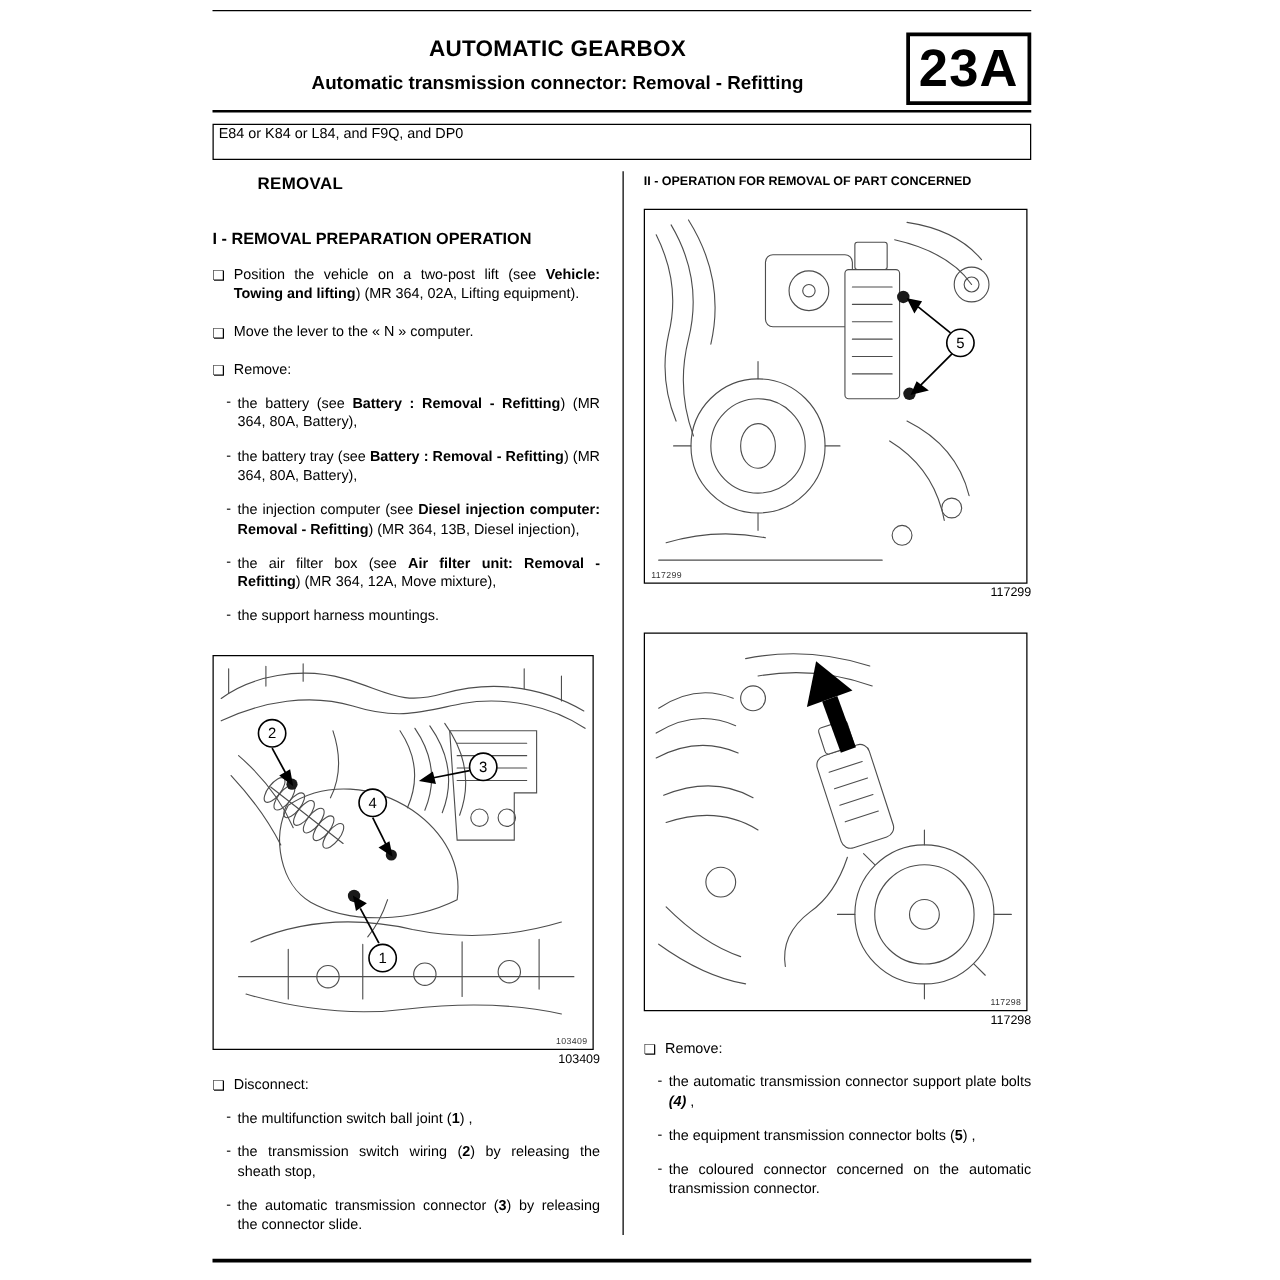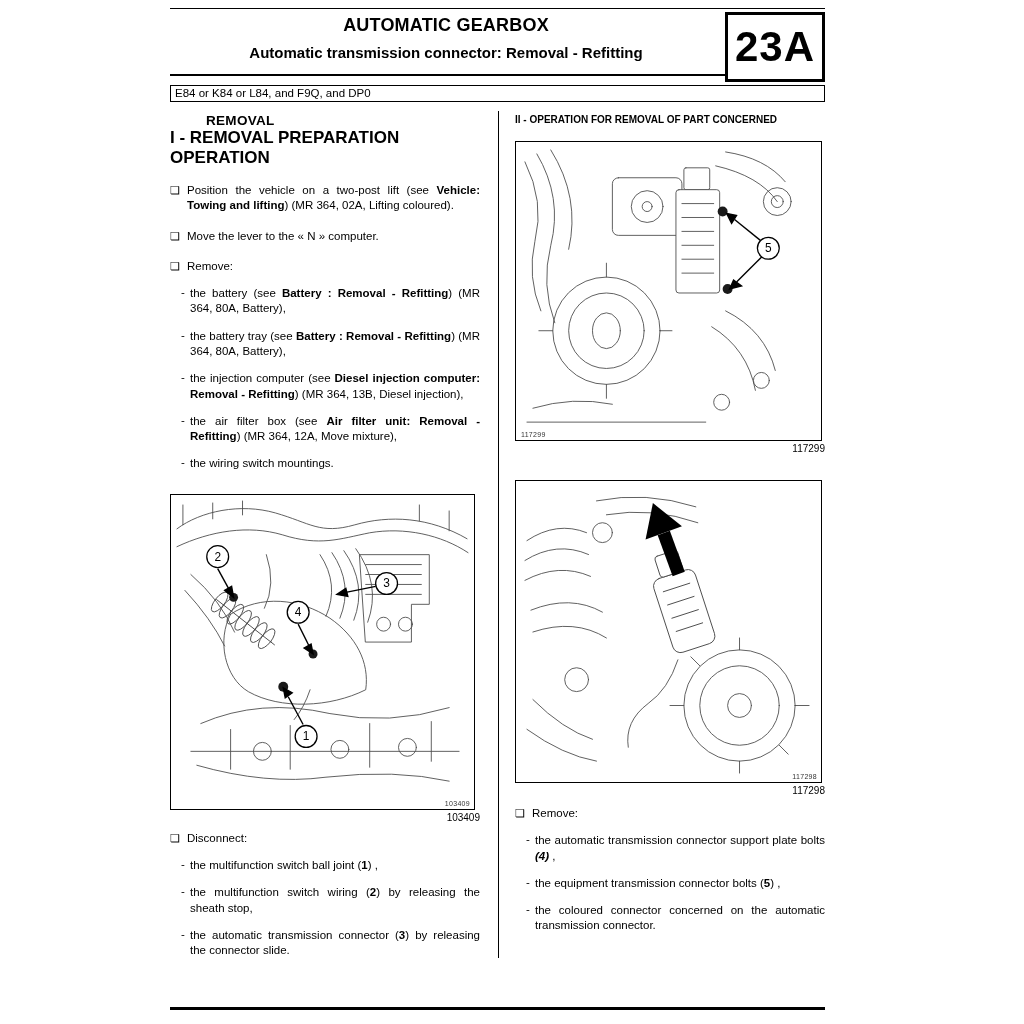--- a/index.html
+++ b/index.html
@@ -6,37 +6,37 @@
   html,body { background:#fff; }
   body {
     width:1024px; height:1024px; position:relative; overflow:hidden;
     font-family:"Liberation Sans", sans-serif; color:#000;
   }
   .page { position:absolute; left:170px; top:0; width:655px; }
   .rule-top { margin-top:8px; border-top:1.5px solid #000; }
   .rule-header { border-top:2px solid #000; }
   .rule-bottom { position:absolute; left:170px; top:1007px; width:655px; border-top:3px solid #000; }
 
-  .header { position:relative; height:62px; margin-top:3px; }
+  .header { position:relative; height:62px; margin-top:17px; }
   .header-text { width:552px; text-align:center; padding-top:3px; }
   .title { font-size:18px; font-weight:700; letter-spacing:.2px; }
   .subtitle { font-size:15px; font-weight:700; margin-top:8px;text-align:center; }
-  .code-box { position:absolute; top:0; right:0; width:100px; height:70px; border:3px solid #000;
+  .code-box { position:absolute; top:0; right:0; width:100px; height:58px; border:3px solid #000;
               display:flex; align-items:center; justify-content:center; background:#fff; }
   .code { font-size:42px; font-weight:700; letter-spacing:1px; }
 
-  .applicability { margin-top:9px; border:1px solid #000; font-size:11.5px; padding:1px 4px 2px; }
+  .applicability { margin-top:9px; border:1px solid #000; font-size:11.5px; padding:1px 4px 14px; }
 
   .columns { display:flex; margin-top:9px; align-items:stretch; }
   .col-left  { width:310px; flex:none; }
   .divider   { width:1px; background:#000; margin-left:18px; margin-right:16px; }
   .col-right { width:310px; flex:none; }
 
   .h-removal { font-size:13.5px; font-weight:700; margin-top:2px; letter-spacing:.3px;padding-left:36px; }
-  .h-sub { font-size:17px; font-weight:700; }
+  .h-sub { font-size:13px; font-weight:700; margin-top:29px; }
   .h-sub-right { font-size:10px; font-weight:700; line-height:1.4; margin-top:2px; width:270px; }
 
   .bullet { display:flex; margin-top:15px; }
   .bullet .marker { flex:none; width:17px; font-size:11px; padding-top:1px; }
   .btext { font-size:11.5px; line-height:1.33; text-align:justify; flex:1; }
 
   .dash-item { display:flex; margin-top:12px; margin-left:11px; }
   .dash-item .dash { flex:none; width:9px; font-size:11.5px; }
 
   .figure { border:1px solid #000; position:relative; background:#fff; }
@@ -73,21 +73,21 @@
   <div class="applicability">E84 or K84 or L84, and F9Q, and DP0</div>
 
   <div class="columns">
 
     <div class="col-left">
       <div class="h-removal">REMOVAL</div>
       <div class="h-sub">I - REMOVAL PREPARATION OPERATION</div>
 
       <div class="bullet">
         <span class="marker">❏</span>
-        <span class="btext"><span>Position the vehicle on a two-post lift (see </span><span style="font-weight: bold;">Vehicle: Towing and lifting</span><span>) (MR 364, 02A, Lifting coloured).</span></span>
+        <span class="btext"><span>Position the vehicle on a two-post lift (see </span><span style="font-weight: bold;">Vehicle: Towing and lifting</span><span>) (MR 364, 02A, Lifting equipment).</span></span>
       </div>
       <div class="bullet">
         <span class="marker">❏</span>
         <span class="btext"><span>Move the lever to the « N » computer.</span></span>
       </div>
       <div class="bullet">
         <span class="marker">❏</span>
         <span class="btext"><span>Remove:</span></span>
       </div>
 
@@ -102,21 +102,21 @@
       <div class="dash-item">
         <span class="dash">-</span>
         <span class="btext"><span>the injection computer (see </span><span style="font-weight: bold;">Diesel injection computer: Removal - Refitting</span><span>) (MR 364, 13B, Diesel injection),</span></span>
       </div>
       <div class="dash-item">
         <span class="dash">-</span>
         <span class="btext"><span>the air filter box (see </span><span style="font-weight: bold;">Air filter unit: Removal - Refitting</span><span>) (MR 364, 12A, Move mixture),</span></span>
       </div>
       <div class="dash-item">
         <span class="dash">-</span>
-        <span class="btext"><span>the wiring switch mountings.</span></span>
+        <span class="btext"><span>the support harness mountings.</span></span>
       </div>
 
       <div class="figure fig-left">
         <svg viewBox="0 0 305 316">
           <g stroke="#4d4d4d" fill="none" stroke-width="0.9" stroke-linecap="round">
             <path d="M6 34 C30 16 70 8 105 18 C140 28 150 40 185 30 C220 20 260 22 298 44"></path>
             <path d="M6 52 C40 36 78 30 112 40 C150 52 170 44 200 38 C235 32 272 40 299 58"></path>
             <path d="M12 10 v20 M42 8 v16 M72 6 v14 M250 10 v16 M280 16 v20"></path>
             <path d="M190 60 h70 v50 h-18 v38 h-46 z"></path>
             <path d="M196 70 h56 M196 80 h56 M196 90 h56 M196 100 h56"></path>
@@ -178,21 +178,21 @@
       <div class="bullet" style="margin-top:8px;">
         <span class="marker">❏</span>
         <span class="btext"><span>Disconnect:</span></span>
       </div>
       <div class="dash-item">
         <span class="dash">-</span>
         <span class="btext"><span>the multifunction switch ball joint (</span><span style="font-weight: bold;">1</span><span>) ,</span></span>
       </div>
       <div class="dash-item">
         <span class="dash">-</span>
-        <span class="btext"><span>the multifunction switch wiring (</span><span style="font-weight: bold;">2</span><span>) by releasing the sheath stop,</span></span>
+        <span class="btext"><span>the transmission switch wiring (</span><span style="font-weight: bold;">2</span><span>) by releasing the sheath stop,</span></span>
       </div>
       <div class="dash-item">
         <span class="dash">-</span>
         <span class="btext"><span>the automatic transmission connector (</span><span style="font-weight: bold;">3</span><span>) by releasing the connector slide.</span></span>
       </div>
     </div>
 
     <div class="divider"></div>
 
     <div class="col-right">

